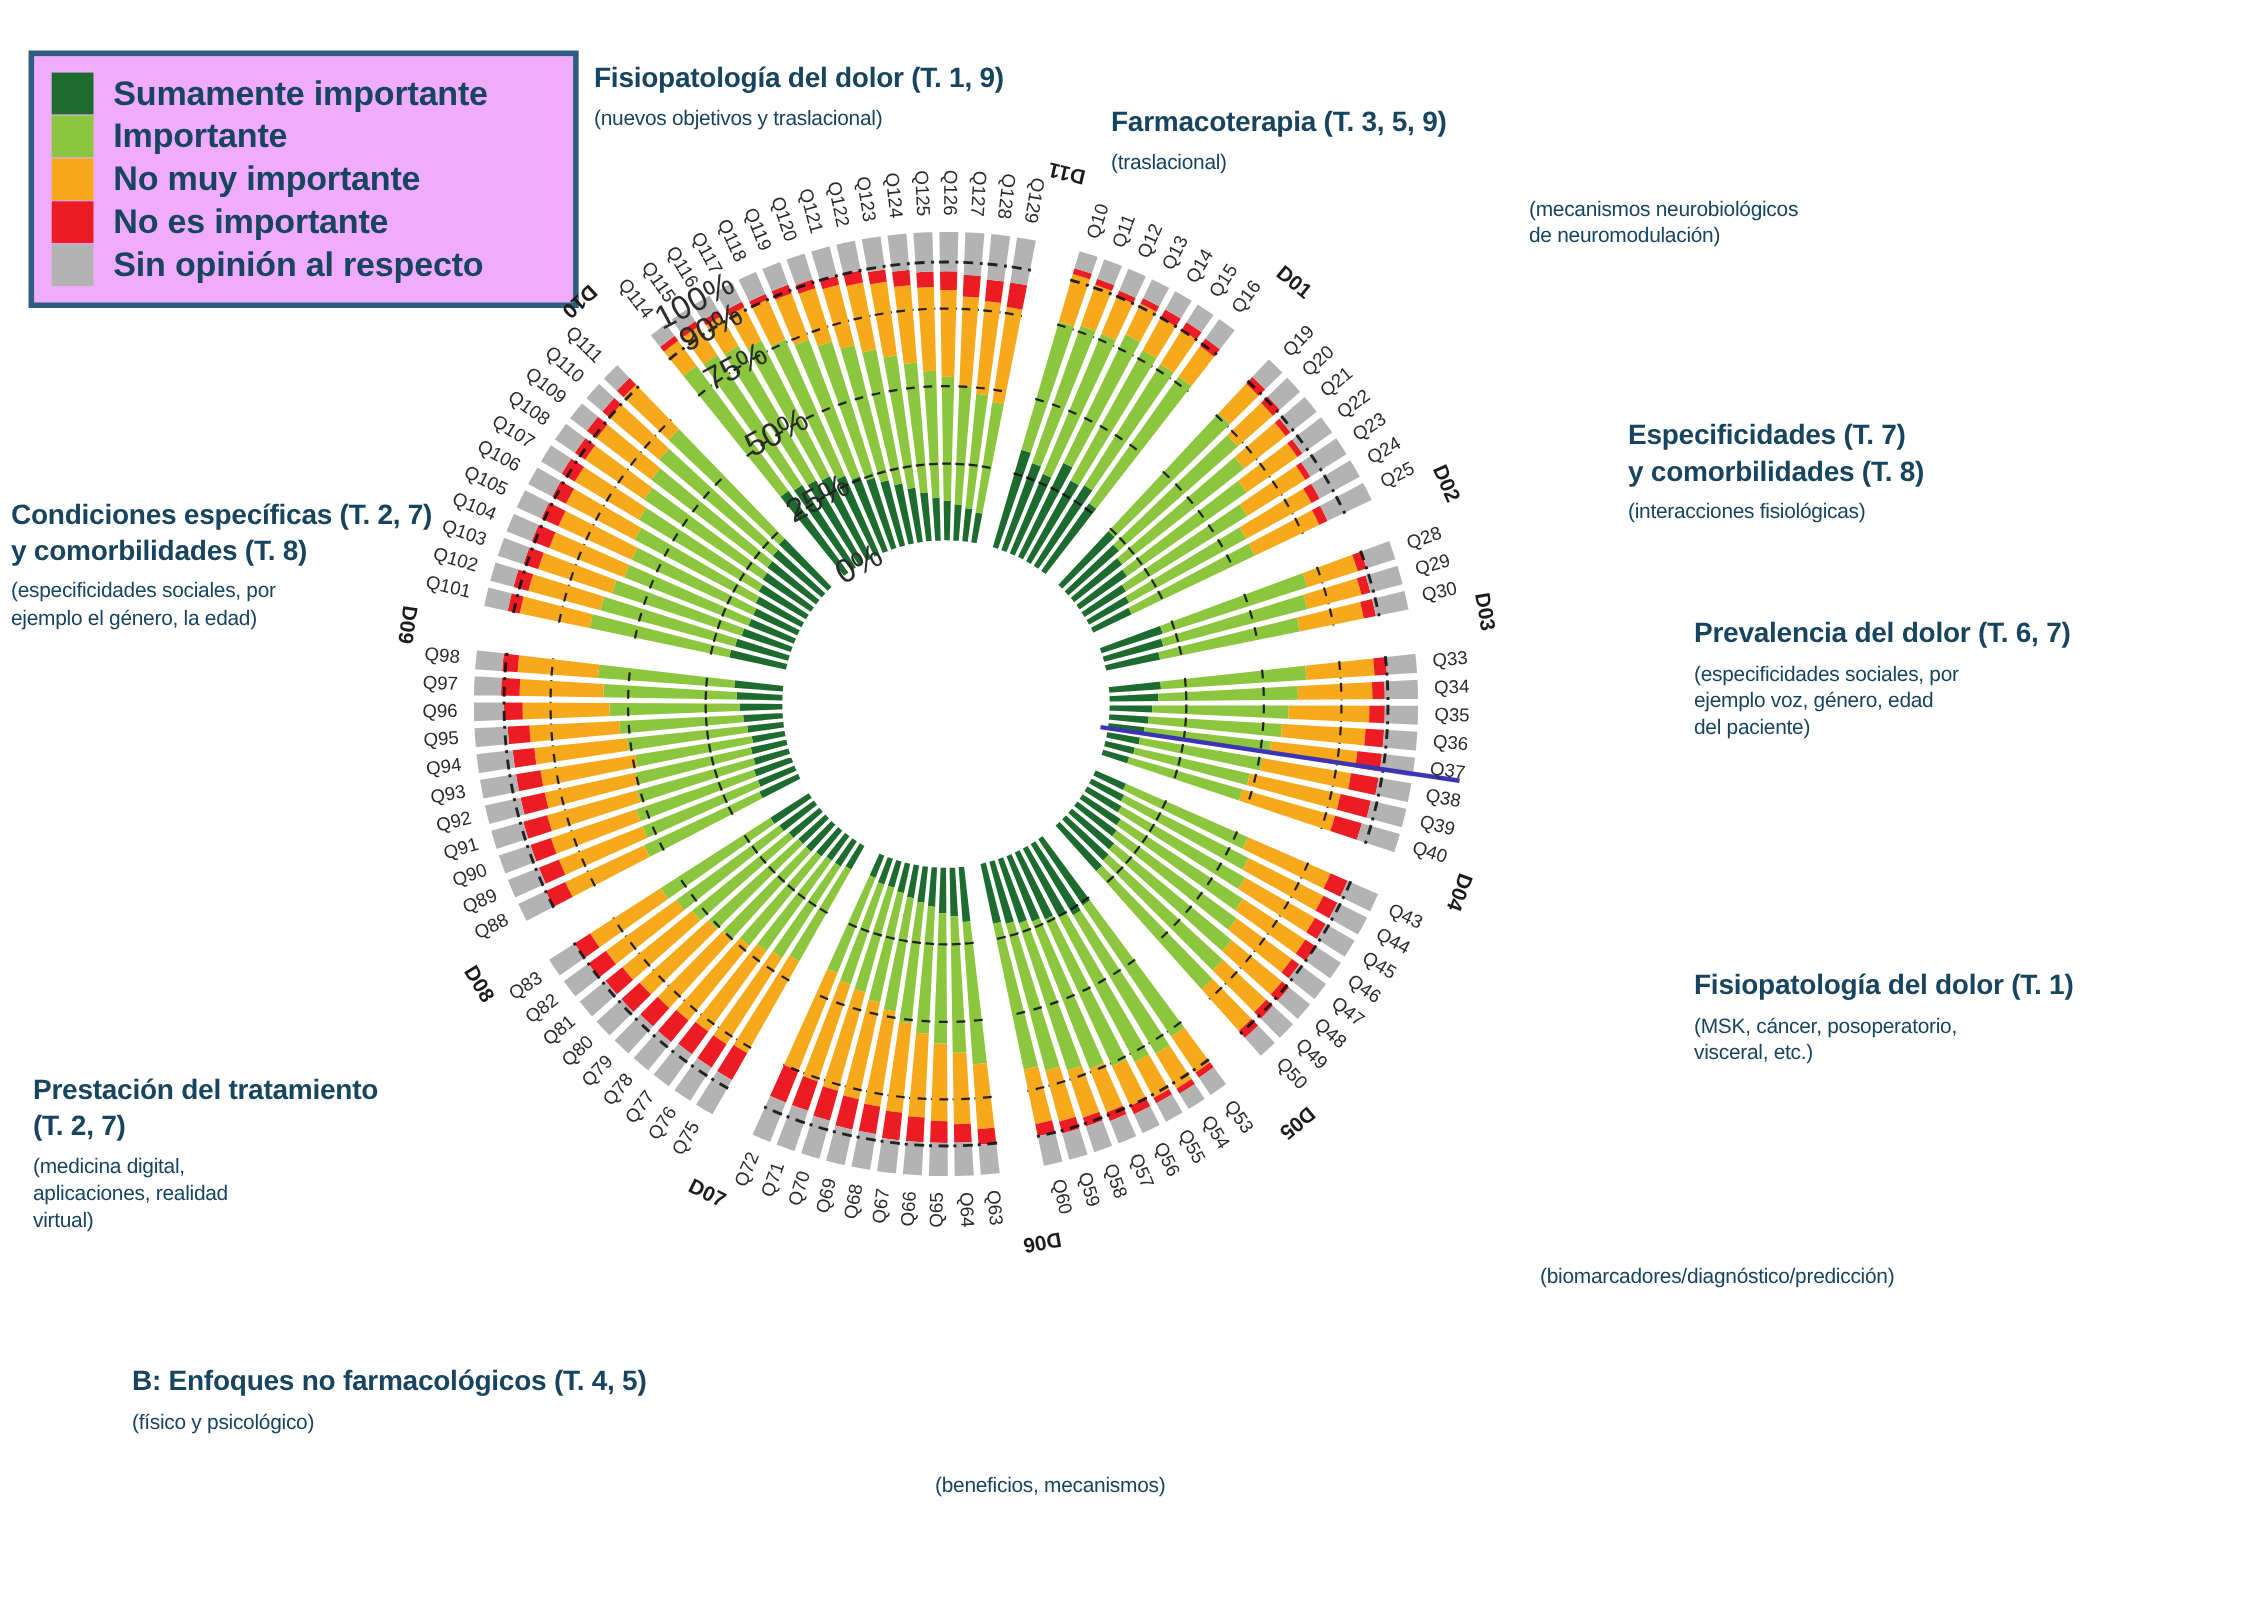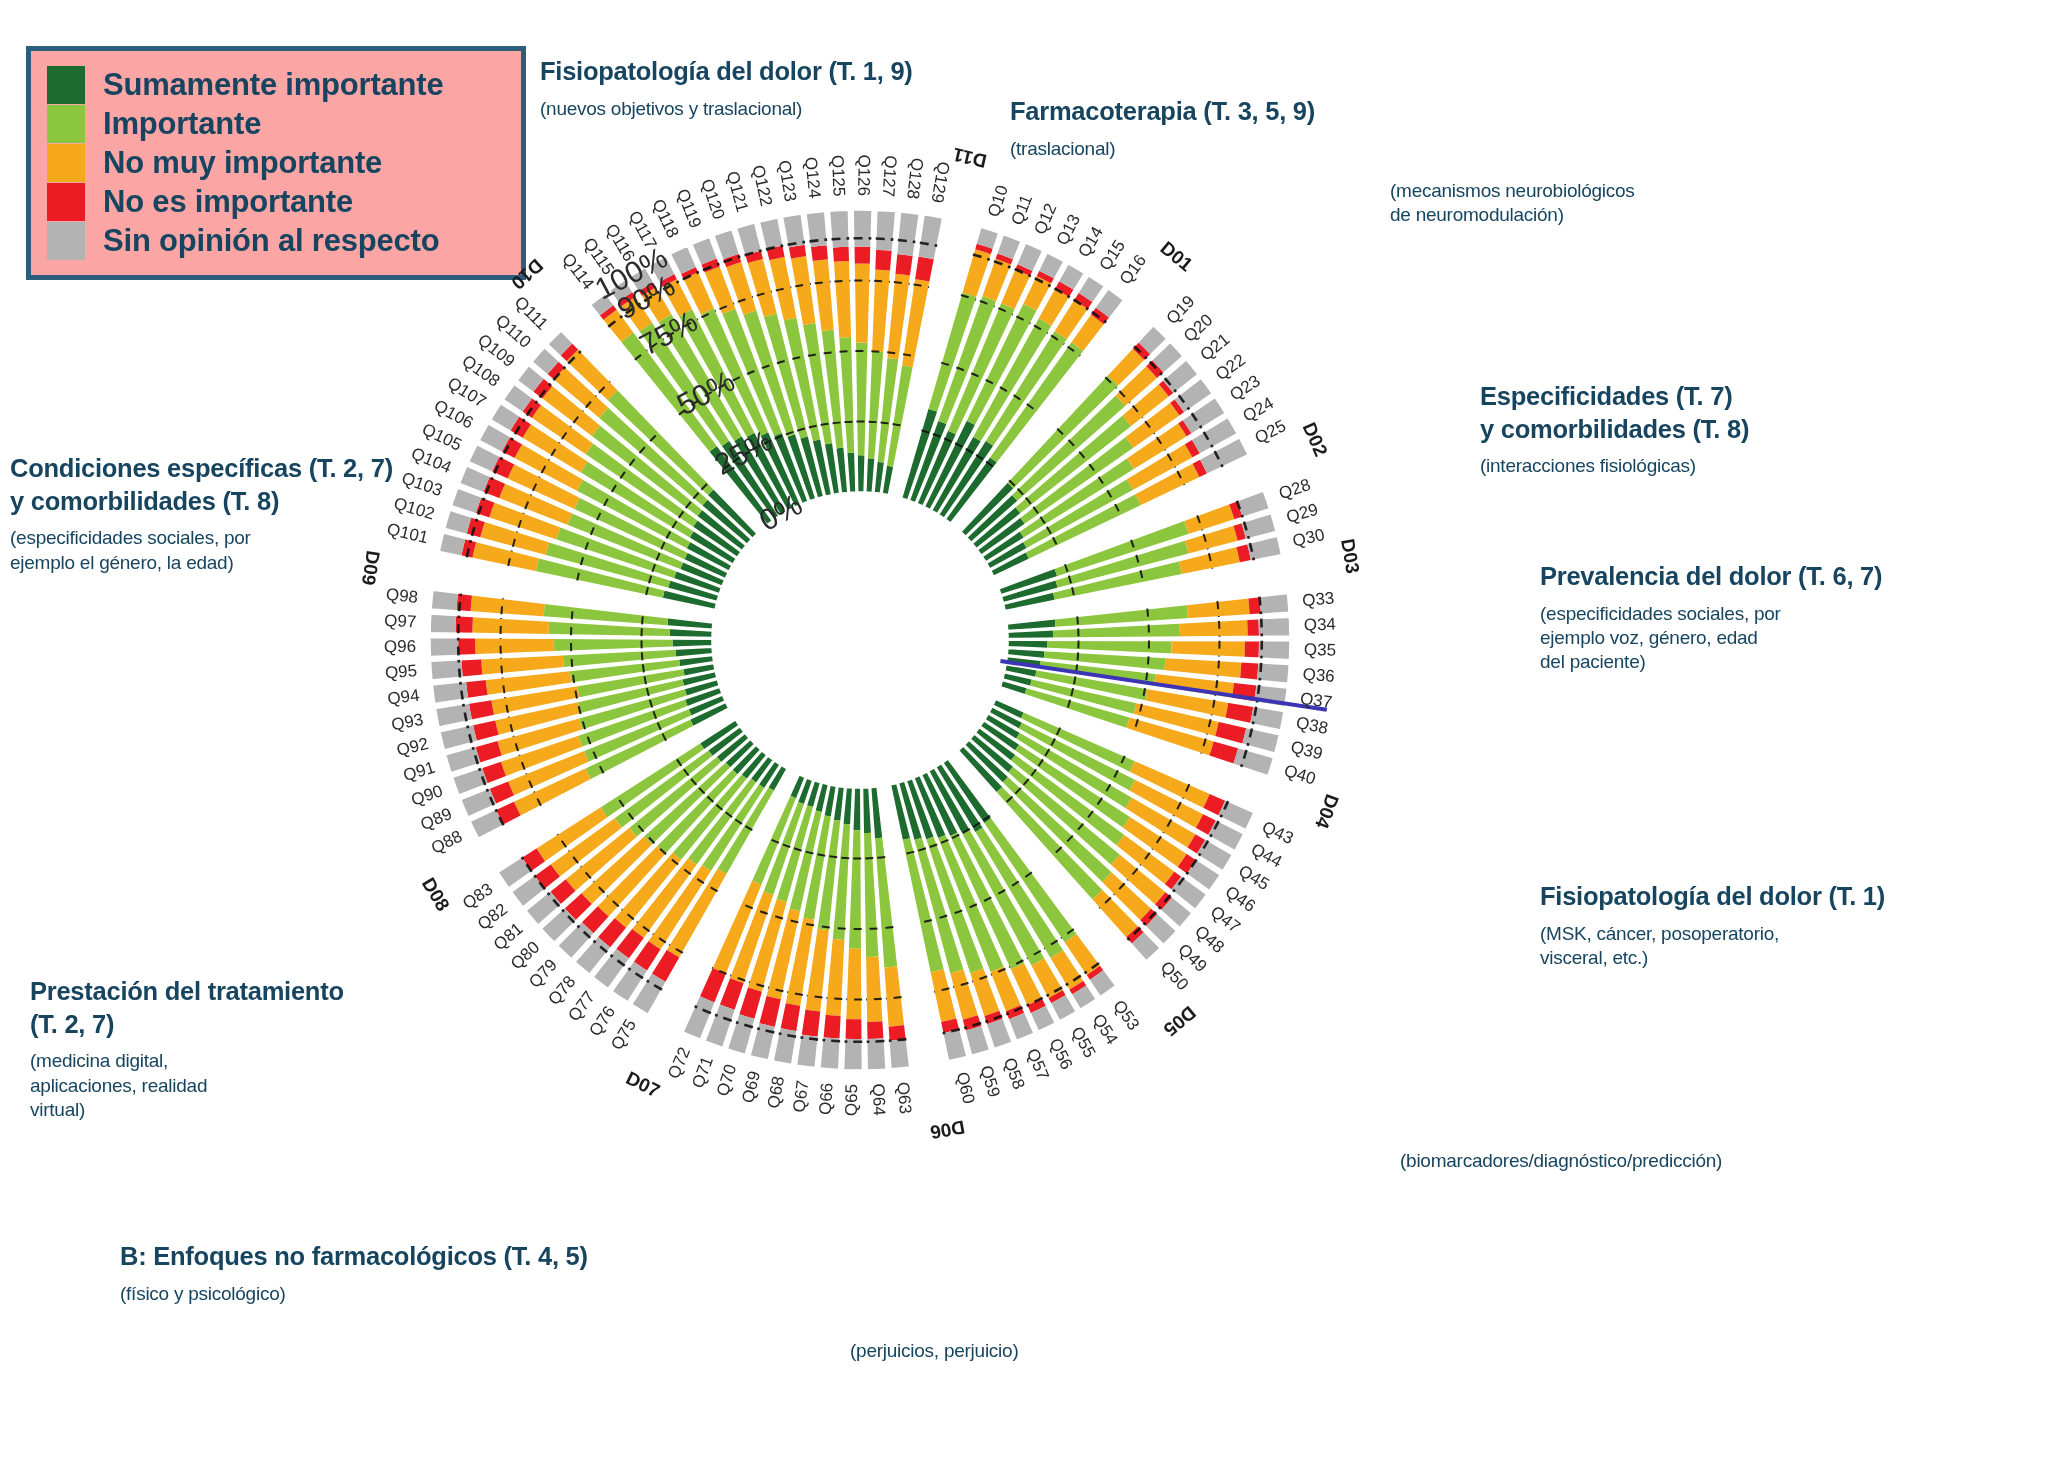--- a/index.html
+++ b/index.html
@@ -8,21 +8,21 @@
     background:#ffffff;
     font-family:"Liberation Sans", sans-serif;
     position:relative;
     overflow:hidden;
     color:#173d55;
   }
   
   #legend{
     position:absolute;left:26px;top:46px;width:500px;
     border:5px solid #2d5f7c;
-    background:#fca5a5;
+    background:#f0abfc;
     padding:14px 18px 14px 16px;
     box-sizing:border-box;
   }
   .legend-row{display:flex;align-items:center;margin:1px 0;}
   .swatch{width:38px;height:38px;flex:0 0 38px;margin-right:18px;}
   .legend-label{
     font-size:31px;font-weight:bold;color:#17445f;letter-spacing:-0.2px;
     line-height:1.06;
   }
   
@@ -103,21 +103,21 @@
 visceral, etc.)</div>
 </div>
 
 <div class="ann" style="left:1400px;top:1140px;width:620px;">
   <div class="gap"></div>
   <div class="s">(biomarcadores/diagnóstico/predicción)</div>
 </div>
 
 <div class="ann" style="left:850px;top:1330px;width:400px;">
   <div class="gap"></div>
-  <div class="s">(perjuicios, perjuicio)</div>
+  <div class="s">(beneficios, mecanismos)</div>
 </div>
 
 <div class="ann" style="left:120px;top:1240px;width:580px;">
   <div class="t">B: Enfoques no farmacológicos (T. 4, 5)</div>
   <div class="gap"></div>
   <div class="s">(físico y psicológico)</div>
 </div>
 
 <div class="ann" style="left:30px;top:975px;width:390px;">
   <div class="t" style="white-space:pre-line;">Prestación del tratamiento

